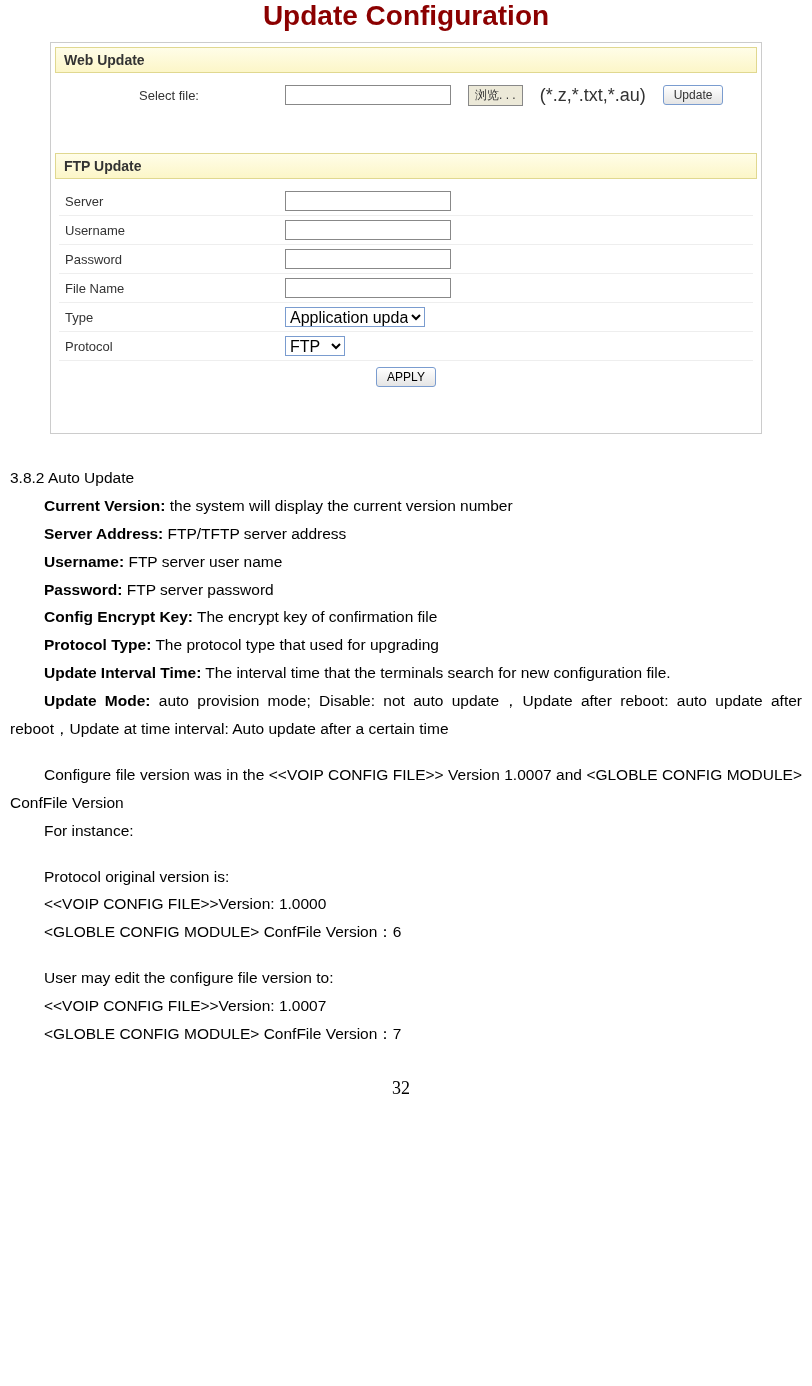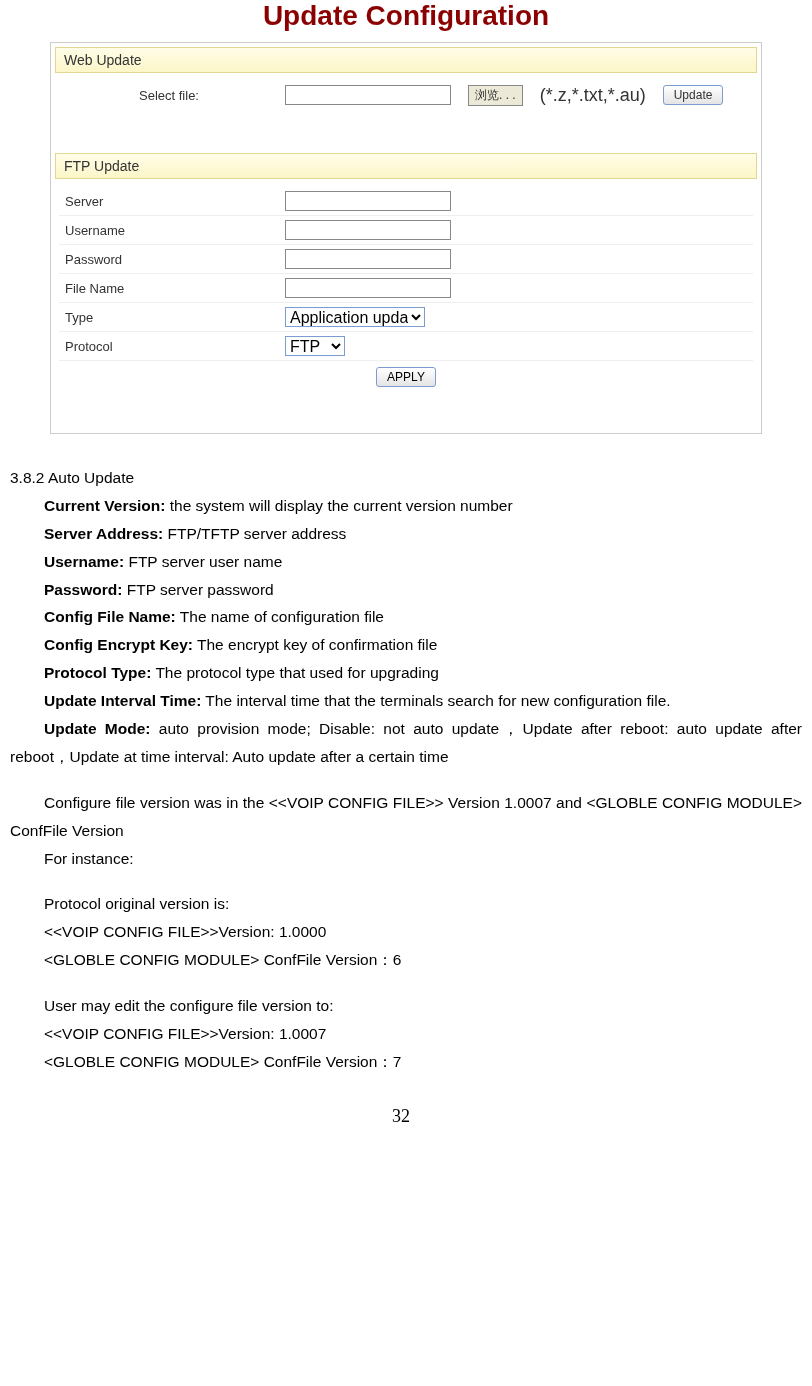--- a/index.html
+++ b/index.html
@@ -28,20 +28,21 @@
     padding: 0;
   }
   .section-bar {
     background: linear-gradient(#fffde8, #fcf6c8);
     border: 1px solid #e0d890;
     padding: 4px 8px;
     font-family: Arial, sans-serif;
     font-size: 14px;
     color: #333;
     margin: 4px 4px 8px 4px;
+    font-weight: bold;
   }
   .form-area {
     padding: 0 8px 10px 8px;
   }
   .row {
     display: flex;
     align-items: center;
     height: 28px;
     border-bottom: 1px solid #eee;
     font-family: Arial, sans-serif;
@@ -198,21 +199,20 @@
     <div style="height:30px;"></div>
   </div>
 
   <div class="body-text">
     <div class="sec-title">3.8.2 Auto Update</div>
 
     <div class="indent"><span class="bold">Current Version:</span><span> the system will display the current version number</span></div>
     <div class="indent"><span class="bold">Server Address:</span><span> FTP/TFTP server address</span></div>
     <div class="indent"><span class="bold">Username:</span><span> FTP server user name</span></div>
     <div class="indent"><span class="bold">Password:</span><span> FTP server password</span></div>
-    <div class="indent"><span class="bold">Config File Name:</span><span> The name of configuration file</span></div>
     <div class="indent"><span class="bold">Config Encrypt Key:</span><span> The encrypt key of confirmation file</span></div>
     <div class="indent"><span class="bold">Protocol Type:</span><span> The protocol type that used for upgrading</span></div>
     <div class="justify"><span class="indent"><span class="bold">Update Interval Time:</span></span><span> The interval time that the terminals search for new configuration file.</span></div>
     <div class="justify"><span class="indent"><span class="bold">Update Mode:</span></span><span> auto provision mode; Disable: not auto update，Update after reboot: auto update after reboot，Update at time interval: Auto update after a certain time</span></div>
 
     <div style="height:18px;"></div>
 
     <div class="justify"><span class="indent">Configure file version was in the &lt;&lt;VOIP CONFIG FILE&gt;&gt; Version 1.0007 and &lt;GLOBLE CONFIG MODULE&gt; ConfFile Version</span></div>
     <div class="indent">For instance:</div>
     <div style="height:18px;"></div>

